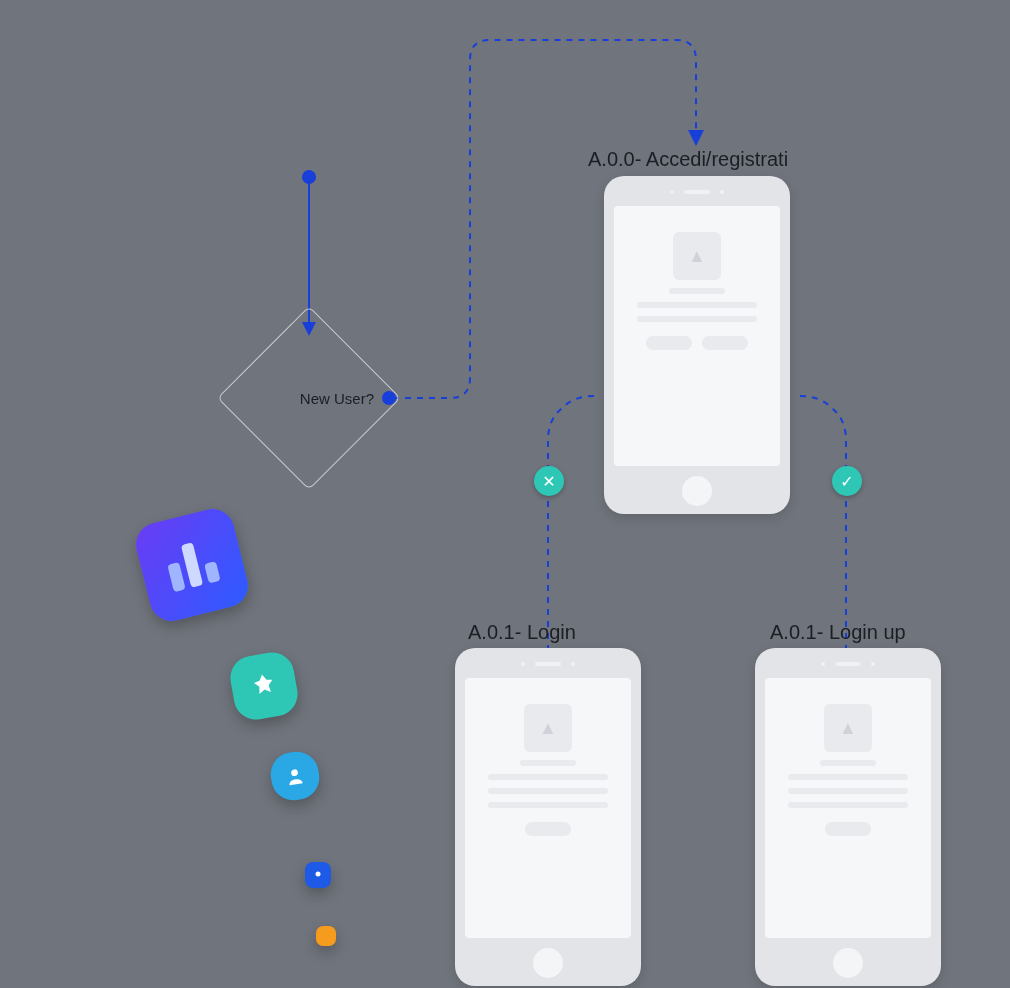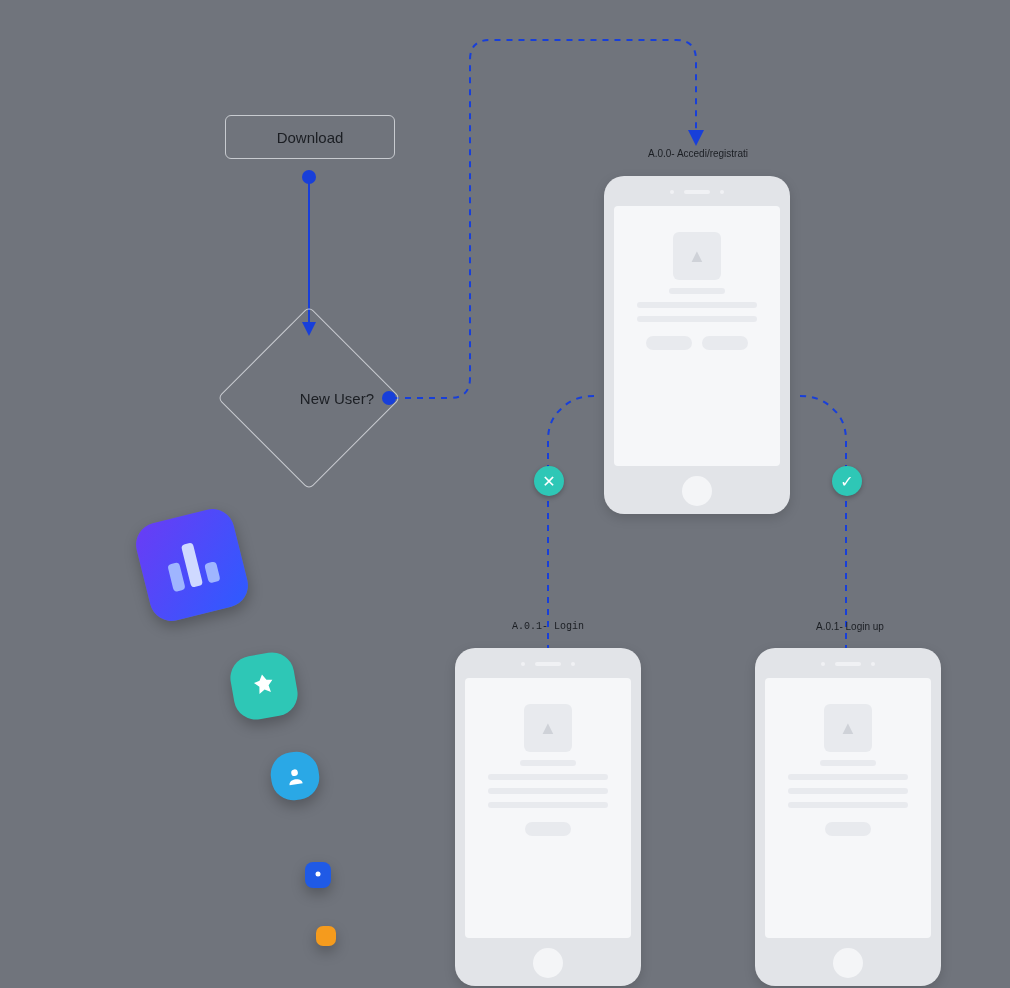--- a/index.html
+++ b/index.html
@@ -26,21 +26,21 @@
   }
   .diamond::before{
     content:"";position:absolute;inset:0;
     border:1px solid #c8cbd0;border-radius:6px;
     transform:rotate(45deg);
   }
   .diamond span{position:relative;color:#1b1e23;font-size:15px;}
 
   .dot{position:absolute;width:14px;height:14px;border-radius:50%;background:#183fd9;}
 
-  .screen-label{position:absolute;color:#1b1e23;font-size:10px;text-align:center;}
+  .screen-label{position:absolute;color:#1b1e23;font-size:20px;text-align:left;}
 
   
   .phone{
     position:absolute;width:186px;height:338px;
     border-radius:20px;background:#e2e4e8;
     box-shadow:0 4px 12px rgba(0,0,0,.15);
   }
   .phone::after{ 
     content:"";position:absolute;bottom:8px;left:50%;transform:translateX(-50%);
     width:30px;height:30px;border-radius:50%;background:#f4f5f7;
@@ -107,23 +107,20 @@
     <polygon points="309,336 302,322 316,322" fill="#183fd9"></polygon>
 
     <path d="M393 398 L450 398 Q470 398 470 378 L470 60 Q470 40 490 40 L676 40 Q696 40 696 60 L696 134" fill="none" stroke="#183fd9" stroke-width="2" stroke-dasharray="6 6"></path>
     <polygon points="696,146 688,130 704,130" fill="#183fd9"></polygon>
 
     <path d="M594 396 Q574 396 562 408 Q548 420 548 440 L548 648" fill="none" stroke="#183fd9" stroke-width="2" stroke-dasharray="6 6"></path>
 
     <path d="M800 396 Q820 396 832 408 Q846 420 846 440 L846 648" fill="none" stroke="#183fd9" stroke-width="2" stroke-dasharray="6 6"></path>
   </svg>
 
-  <div class="node-box" style="left:225px;top:115px;width:168px;height:42px;">
-    <span>Download</span>
-  </div>
   <div class="dot" style="left:302px;top:170px;"></div>
 
   <div class="diamond" style="left:244px;top:333px;">
     <span>New User?</span>
   </div>
   <div class="dot" style="left:382px;top:391px;"></div>
 
   <div class="screen-label" style="left:588px;top:148px;width:220px;">A.0.0- Accedi/registrati</div>
   <div class="phone" style="left:604px;top:176px;">
     <div class="speaker"></div>
@@ -141,21 +138,21 @@
     </div>
   </div>
 
   <div class="badge" style="left:534px;top:466px;">
     <span>✕</span>
   </div>
   <div class="badge" style="left:832px;top:466px;">
     <span>✓</span>
   </div>
 
-  <div class="screen-label" style="left:468px;top:621px;width:160px;font-family:Liberation Mono, monospace;">A.0.1- Login</div>
+  <div class="screen-label" style="left:468px;top:621px;width:160px;">A.0.1- Login</div>
   <div class="phone" style="left:455px;top:648px;">
     <div class="speaker"></div>
     <div class="screen">
       <div class="thumb">
           <span>▲</span>
         </div>
       <div class="line l-sm"></div>
       <div class="line l-lg"></div>
       <div class="line l-lg"></div>
       <div class="line l-lg"></div>

